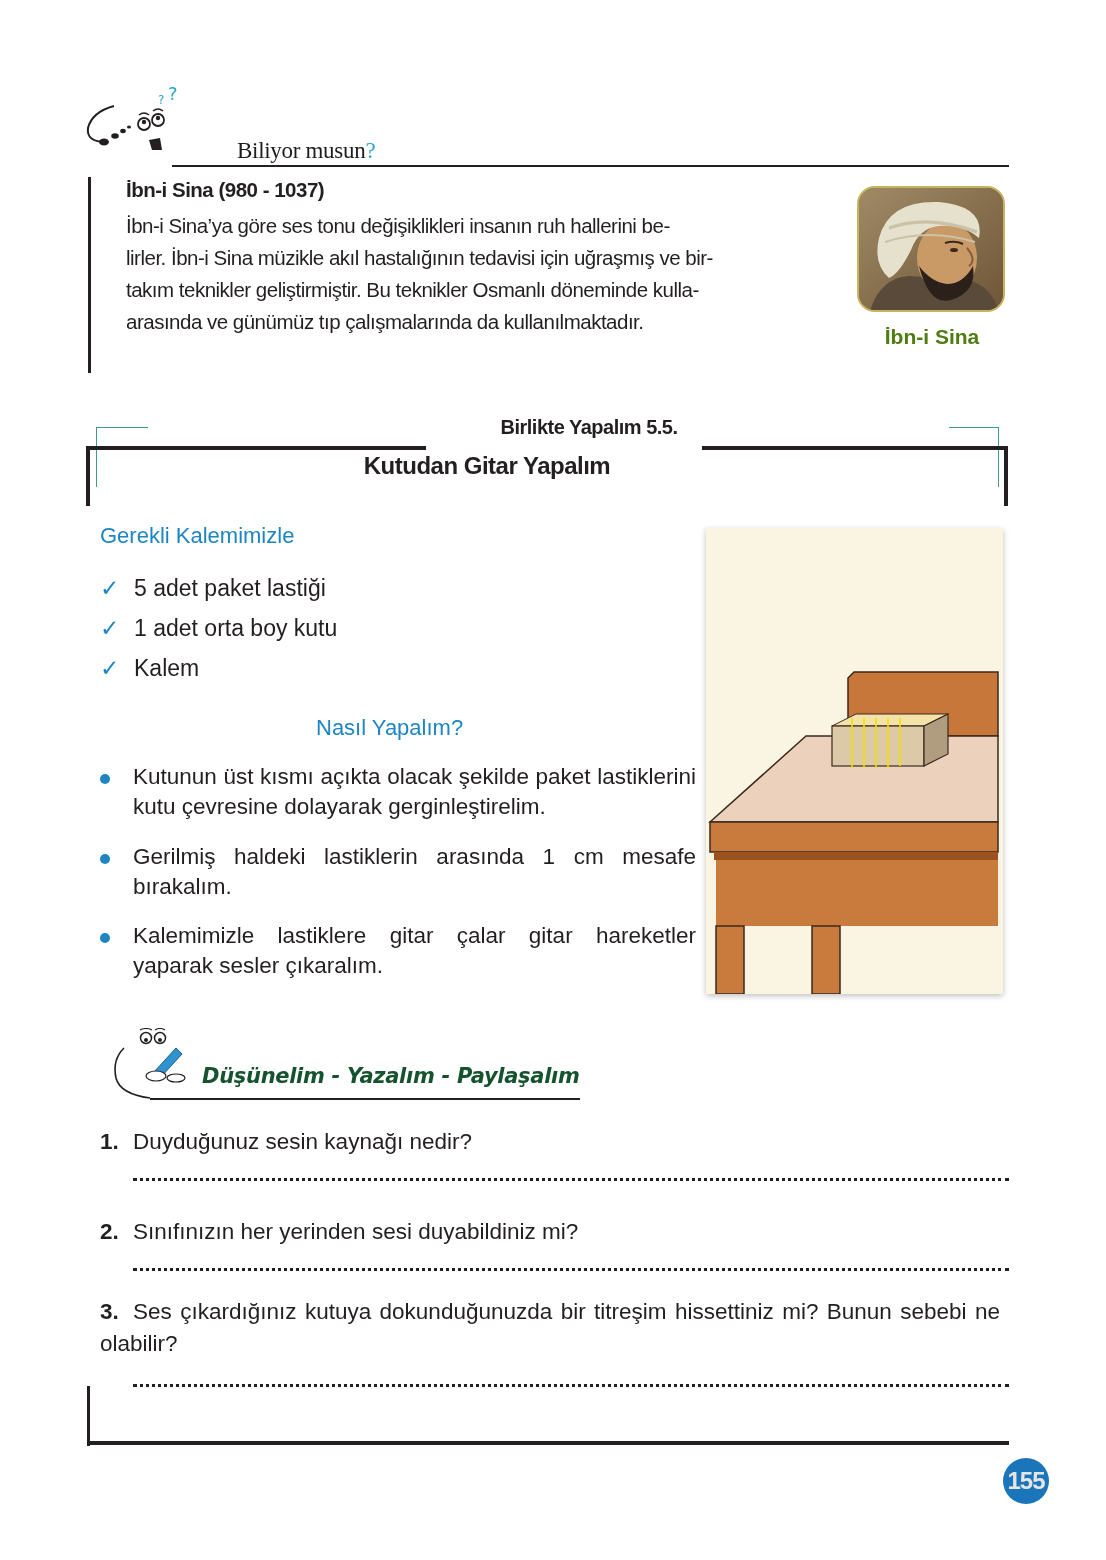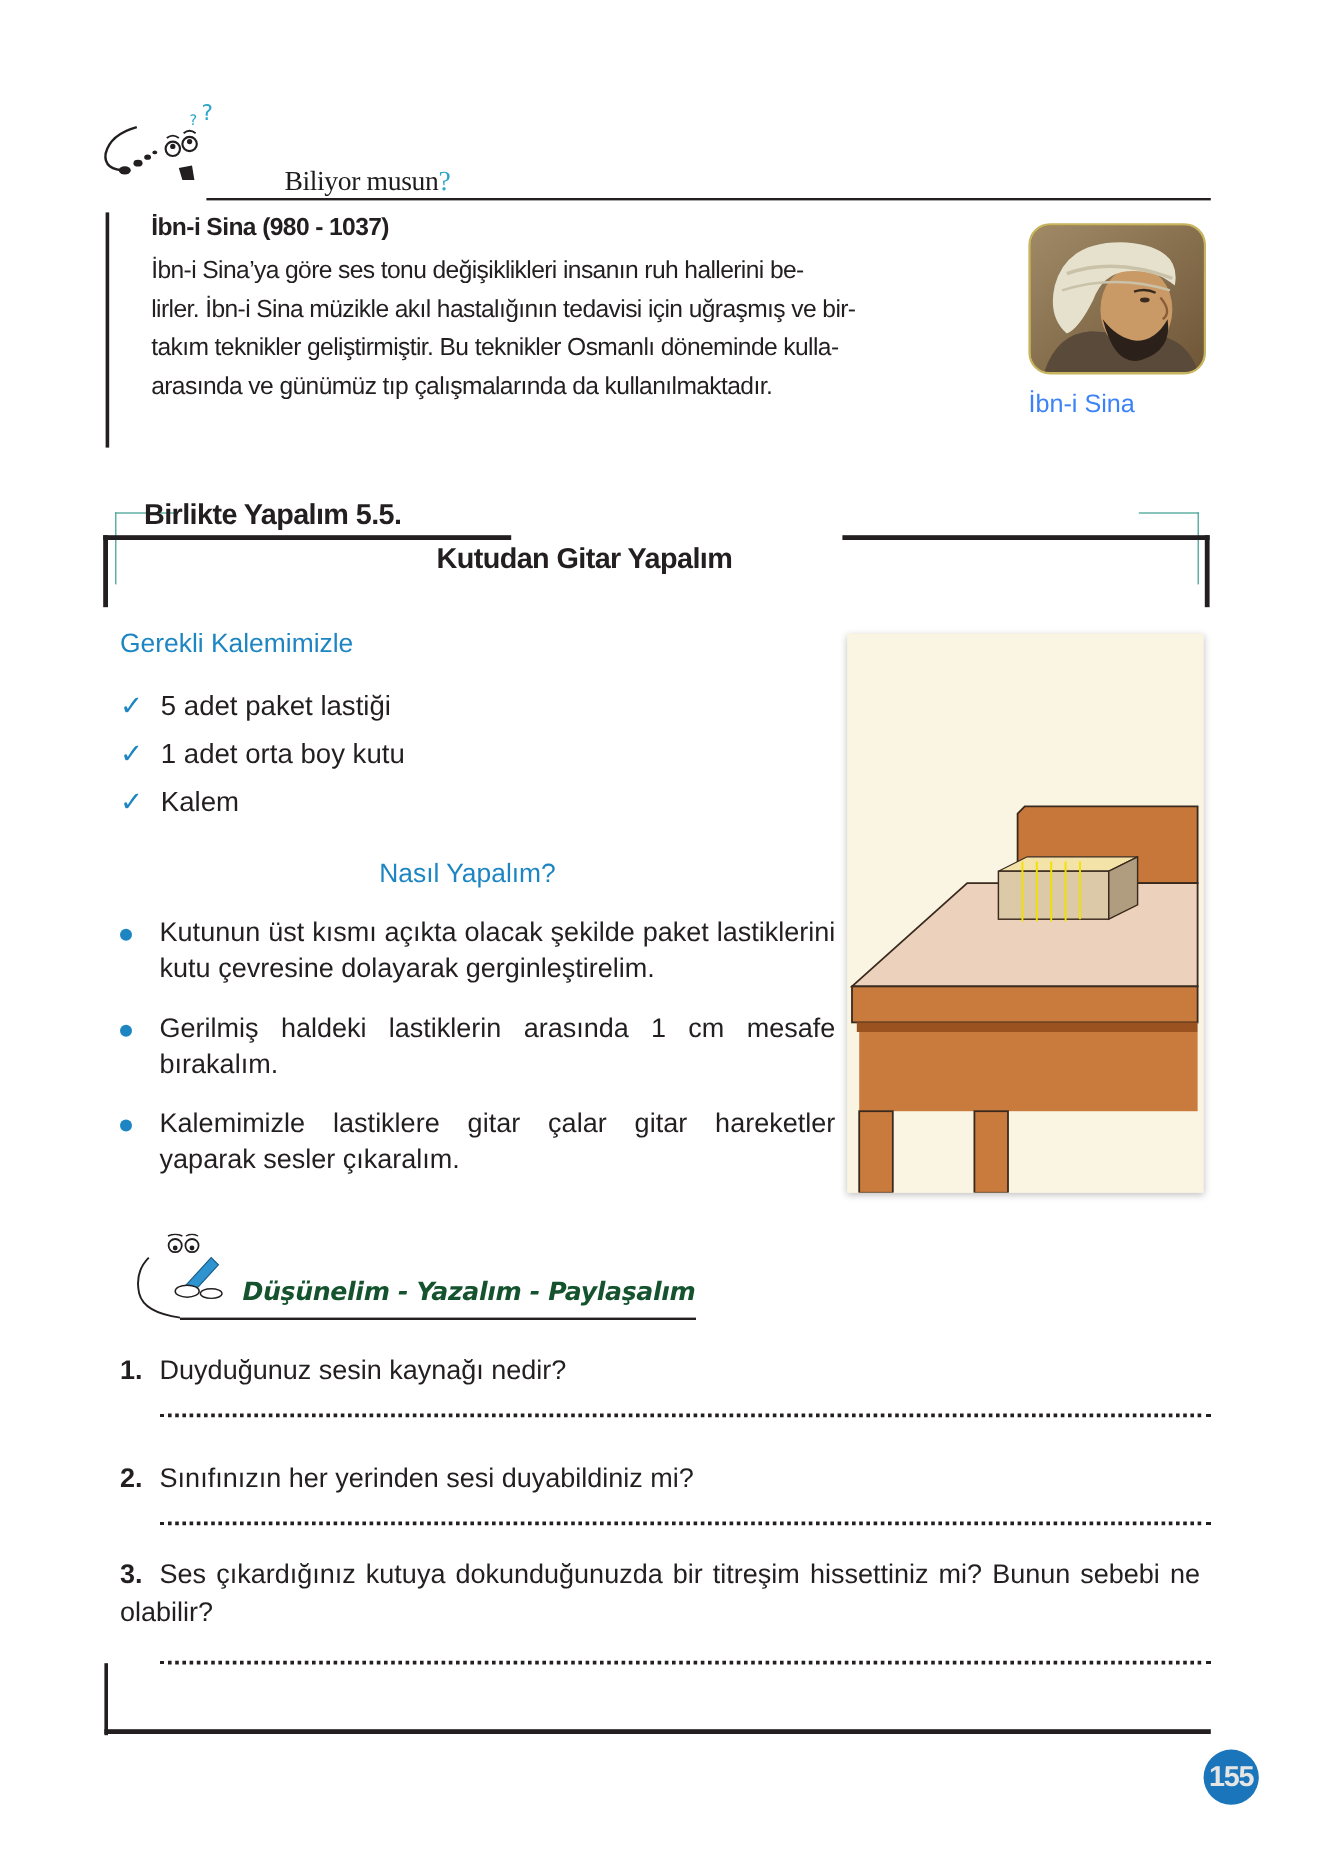--- a/index.html
+++ b/index.html
@@ -13,24 +13,24 @@
   #know-icon { left: 0; top: 0; width: 110px; height: 80px; }
   #know-title { left: 114px; top: 56px; font-family: Liberation Serif, serif; font-size: 23px; color: #1c1c1c; letter-spacing: -0.3px; margin-left: 39px; }
   #know-title .q { color: #2aa5c8; }
   #know-rule { left: 88px; top: 83px; width: 837px; height: 2px; background: #231f20; }
 
   
   #ibn-left-bar { left: 88px; top: 177px; width: 3px; height: 196px; background: #231f20; }
   #ibn-title { left: 126px; top: 178px; font-size: 20.5px; font-weight: bold; letter-spacing: -0.5px; }
   #ibn-text { left: 126px; top: 210px; width: 700px; font-size: 20.5px; line-height: 32px; letter-spacing: -0.5px; text-align: justify; }
   #ibn-portrait { left: 857px; top: 186px; width: 148px; height: 126px; border-radius: 18px; overflow: hidden; border: 2px solid #c7b45e; background: #8a6b47; }
-  #ibn-caption { left: 857px; top: 325px; width: 150px; font-size: 21px; color: #3b82f6; }
-
-  
-  #activity-title { left: 0; top: 416px; width: 1058px; text-align: left; font-size: 24px; font-weight: bold; letter-spacing: -0.5px; }
+  #ibn-caption { left: 857px; top: 325px; width: 150px; text-align: center; font-size: 21px; color: #4d7c0f; font-weight: bold; }
+
+  
+  #activity-title { left: 0; top: 416px; width: 1058px; text-align: center; font-size: 20px; font-weight: bold; letter-spacing: -0.5px; }
   #activity-title span { margin-left: 120px; }
   #activity-subtitle { left: 0; top: 452px; width: 950px; text-align: center; font-size: 24px; font-weight: bold; letter-spacing: -0.5px; }
   #activity-subtitle span { margin-left: 24px; }
   .rule-black { background: #231f20; }
   .rule-teal { background: #3a9d8f; }
 
   
   #materials-heading { left: 100px; top: 523px; font-size: 22px; color: #1d86c2; }
   .mat-item { left: 100px; font-size: 23px; }
   .mat-item .check { color: #1d86c2; font-size: 23px; display: inline-block; width: 34px; font-style: italic; font-weight: bold; }

